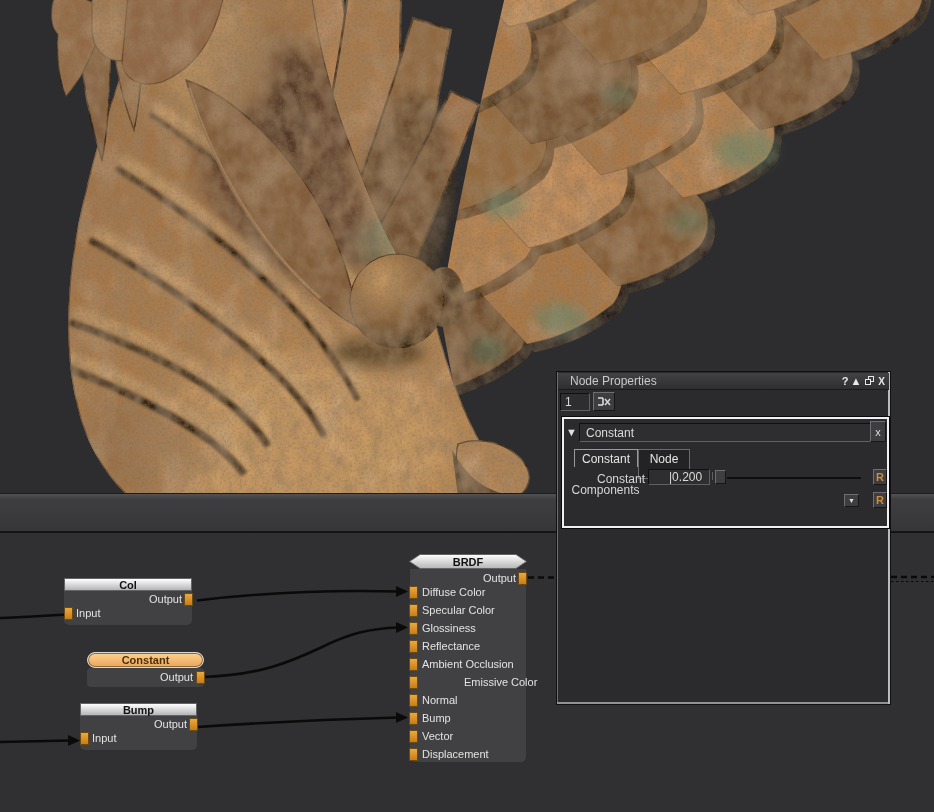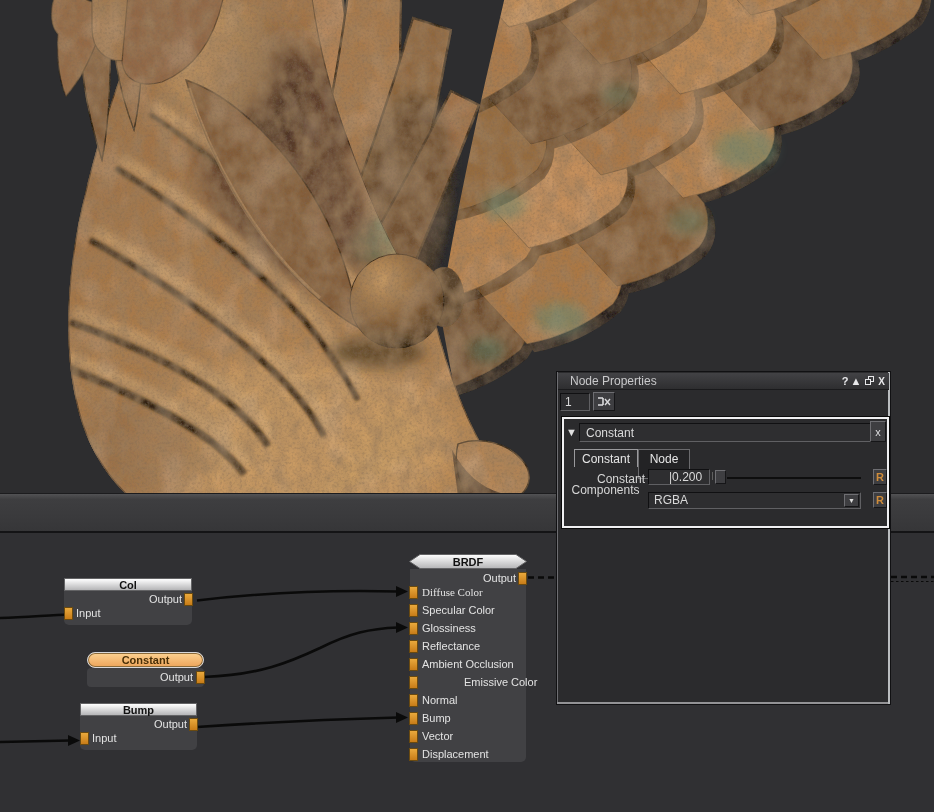--- a/index.html
+++ b/index.html
@@ -274,21 +274,21 @@
             <stop offset="1" stop-color="#b5b5b7"></stop>
           </linearGradient>
         </defs>
       <path d="M0.5,7.5 L11,0.5 L107,0.5 L117.5,7.5 L107,14.5 L11,14.5 Z" fill="url(#hg)" stroke="#636365"></path>
       <text x="59" y="11.5" font-size="11" font-weight="bold" fill="#111" text-anchor="middle" font-family="Liberation Sans">BRDF</text>
     </svg>
     <div class="nbody" style="height:193px; margin:0 1px; border-radius:0 0 5px 5px;">
       <div class="plabel" style="right:10px; top:3px;">Output</div>
       <div class="port" style="right:-1px; top:3px;"></div>
         <div class="port" style="left:-1px; top:17px;"></div>
-        <div class="plabel" style="left:12px; top:17px;font-family:Liberation Serif, serif;">Diffuse Color</div>
+        <div class="plabel" style="left:12px; top:17px;">Diffuse Color</div>
         <div class="port" style="left:-1px; top:35px;"></div>
         <div class="plabel" style="left:12px; top:35px;">Specular Color</div>
         <div class="port" style="left:-1px; top:53px;"></div>
         <div class="plabel" style="left:12px; top:53px;">Glossiness</div>
         <div class="port" style="left:-1px; top:71px;"></div>
         <div class="plabel" style="left:12px; top:71px;">Reflectance</div>
         <div class="port" style="left:-1px; top:89px;"></div>
         <div class="plabel" style="left:12px; top:89px;">Ambient Occlusion</div>
         <div class="port" style="left:-1px; top:107px;"></div>
         <div class="plabel" style="left:12px; top:107px;margin-left:42px;">Emissive Color</div>
@@ -324,20 +324,18 @@
       <div class="tab" style="left:74px; width:52px; top:30px; height:30px; background:#232325; border:1px solid #6a6a6d;">Node</div>
       <div class="rowlbl" style="position:absolute; left:29px; top:53px; width:52px; text-align:right;">Constant</div>
       <div class="fld" style="position:absolute; left:84px; top:50px; width:62px; height:16px;
          font-size:12px; padding-left:20px; line-height:14px;">|0.200</div>
       <div style="position:absolute; left:148px; top:53px; width:1px; height:8px; background:#606060;"></div>
       <div class="btn" style="position:absolute; left:151px; top:51px; width:11px; height:14px;"></div>
       <div style="position:absolute; left:163px; top:58px; width:134px; height:1.5px; background:#0e0e0e;"></div>
       <div class="btn" style="position:absolute; right:0px; top:50px; width:14px; height:16px;
          font-size:11px; text-align:center; line-height:15px; color:#cf8c3a; font-weight:bold;">R</div>
       <div class="rowlbl" style="position:absolute; left:2px; top:64px; width:79px; text-align:center;">Components</div>
-      <div class="fld" style="position:absolute; left:84px; top:73px; width:213px; height:17px;
-         font-size:12px; padding-left:5px; line-height:15px;">RGBA</div>
       <div class="btn" style="position:absolute; left:280px; top:75px; width:15px; height:13px;
          font-size:7px; text-align:center; line-height:12px; color:#ddd;">▼</div>
       <div class="btn" style="position:absolute; right:0px; top:73px; width:14px; height:16px;
          font-size:11px; text-align:center; line-height:15px; color:#cf8c3a; font-weight:bold;">R</div>
     </div>
   </div>
 </div>
 </body></html>

